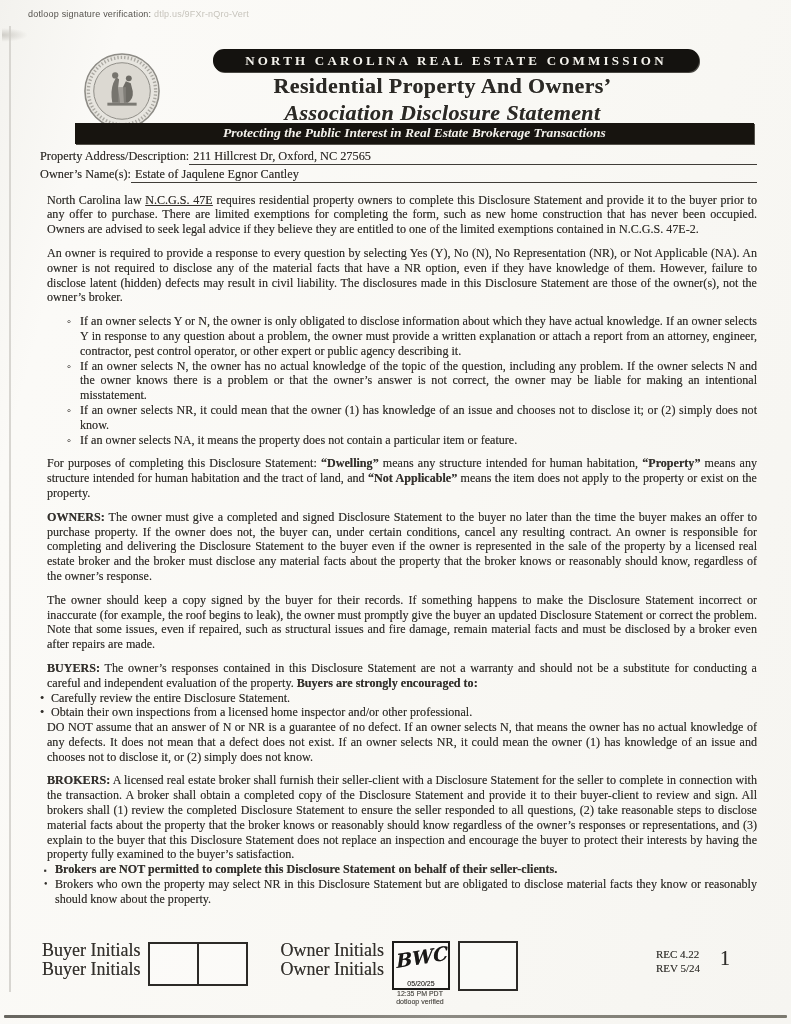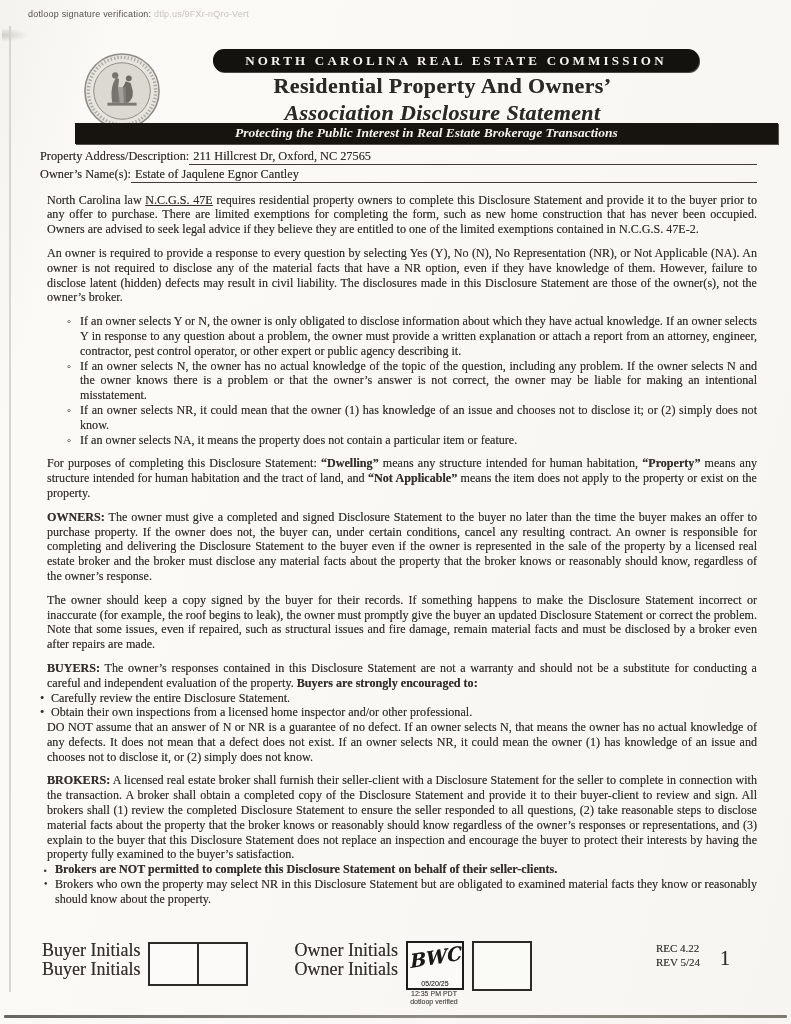--- a/index.html
+++ b/index.html
@@ -23,21 +23,21 @@
   
   .seal{position:absolute;left:83px;top:52px;}
   .banner1{position:absolute;left:213px;top:49px;width:486px;background:#14120f;color:#f4f2ec;
     text-align:center;font-weight:bold;font-size:13px;letter-spacing:3.2px;padding:4px 0 3px;
     box-shadow:1px 1px 0 #4a4843;border-radius:11px;}
   .title1{position:absolute;left:213px;top:73px;width:459px;text-align:center;
     font-size:22px;font-weight:bold;letter-spacing:.4px;color:#2b2925;}
   .title2{position:absolute;left:213px;top:100px;width:459px;text-align:center;
     font-size:22px;font-weight:bold;font-style:italic;letter-spacing:.4px;color:#2b2925;}
   .banner2{position:absolute;left:75px;top:123px;width:671px;background:#17140f;color:#f2f0ea;
-    text-align:center;font-weight:bold;font-style:italic;font-size:13.5px;padding:2px 16px 3px;
+    text-align:center;font-weight:bold;font-style:italic;font-size:13.5px;padding:2px 4px 3px;
     box-shadow:1px 1px 0 #55524b;}
   
   .content{position:absolute;left:40px;top:149px;width:717px;font-size:12.1px;line-height:14.8px;}
   .field{display:flex;margin-bottom:2px;font-size:12.3px;}
   .flabel{white-space:nowrap;text-align:center;}
   .fvalue{flex:1;border-bottom:1.4px solid #403d38;padding-left:4px;font-family:Liberation Serif, serif;}
   .fields{margin-bottom:10px;}
   p.para{margin:0 0 9px 7px;text-align:justify;}
   .b{font-weight:bold;}
   .u{text-decoration:underline;}
@@ -48,33 +48,33 @@
   .inbullet .bullet{position:absolute;left:0;top:0;}
   ul.blist{list-style:none;margin:0 0 9px 4px;padding:0;}
   ul.blist li{position:relative;padding-left:11px;text-align:justify;}
   ul.blist .bullet{position:absolute;left:0;top:0;}
   
   .footer{position:absolute;left:42px;top:941px;width:714px;display:flex;align-items:flex-start;}
   .lblcol{font-size:18px;line-height:19px;white-space:nowrap;}
   .ibox{width:47px;height:40px;border:2px solid #2c2a27;background:rgba(255,255,255,.35);}
   .boxpair{display:flex;margin-left:8px;margin-top:1px;}
   .boxpair .ibox + .ibox{margin-left:-2px;}
-  .ocol{margin-left:46px;}
+  .ocol{margin-left:32px;}
   .sigwrap{margin-left:8px;position:relative;}
   .sigbox{width:54px;height:45px;border:2.5px solid #1c1b19;position:relative;background:rgba(255,255,255,.4);}
   .sigscript{position:absolute;left:2px;top:3px;width:50px;text-align:center;
     font-family:"DejaVu Serif",serif;font-style:italic;font-weight:bold;font-size:19px;
     transform:rotate(-9deg) skewX(-6deg);color:#191817;}
   .sigdate{position:absolute;left:0;bottom:1px;width:100%;text-align:center;font-size:7px;
     font-family:"Liberation Sans",sans-serif;color:#3c3a36;}
   .sigmeta{position:absolute;top:49px;left:-4px;width:64px;text-align:center;font-size:7px;
     line-height:8px;font-family:"Liberation Sans",sans-serif;color:#5a5751;}
   .emptybox{width:56px;height:46px;border:2px solid #2c2a27;margin-left:8px;background:rgba(255,255,255,.35);}
   .spacer{flex:1;}
-  .reccol{font-size:11px;line-height:14px;white-space:nowrap;color:#3a3834;}
+  .reccol{font-size:11px;line-height:14px;margin-top:6px;white-space:nowrap;color:#3a3834;}
   .pagenum{font-size:20px;margin:6px 26px 0 20px;color:#2e2c29;}
 </style>
 </head>
 <body>
 
 <div class="page">
   <div class="scan-left"></div>
   <div class="scan-smudge"></div>
   <div class="scan-bottom"></div>
 
@@ -131,21 +131,21 @@
     <p class="para">The owner should keep a copy signed by the buyer for their records. If something happens to make the Disclosure Statement incorrect or inaccurate (for example, the roof begins to leak), the owner must promptly give the buyer an updated Disclosure Statement or correct the problem. Note that some issues, even if repaired, such as structural issues and fire damage, remain material facts and must be disclosed by a broker even after repairs are made.</p>
 
     <p class="para" style="margin-bottom:0;"><span class="b">BUYERS:</span><span> The owner’s responses contained in this Disclosure Statement are not a warranty and should not be a substitute for conducting a careful and independent evaluation of the property. </span><span class="b">Buyers are strongly encouraged to:</span></p>
     <div class="inbullet"><span class="bullet">•</span><span>Carefully review the entire Disclosure Statement.</span></div>
     <div class="inbullet"><span class="bullet">•</span><span>Obtain their own inspections from a licensed home inspector and/or other professional.</span></div>
     <p class="para">DO NOT assume that an answer of N or NR is a guarantee of no defect. If an owner selects N, that means the owner has no actual knowledge of any defects. It does not mean that a defect does not exist. If an owner selects NR, it could mean the owner (1) has knowledge of an issue and chooses not to disclose it, or (2) simply does not know.</p>
 
     <p class="para" style="margin-bottom:0;"><span class="b">BROKERS:</span><span> A licensed real estate broker shall furnish their seller-client with a Disclosure Statement for the seller to complete in connection with the transaction. A broker shall obtain a completed copy of the Disclosure Statement and provide it to their buyer-client to review and sign. All brokers shall (1) review the completed Disclosure Statement to ensure the seller responded to all questions, (2) take reasonable steps to disclose material facts about the property that the broker knows or reasonably should know regardless of the owner’s responses or representations, and (3) explain to the buyer that this Disclosure Statement does not replace an inspection and encourage the buyer to protect their interests by having the property fully examined to the buyer’s satisfaction.</span></p>
     <ul class="blist">
       <li><span class="bullet b" style="font-size:8px;top:2px;">▪</span><span class="b">Brokers are NOT permitted to complete this Disclosure Statement on behalf of their seller-clients.</span></li>
-      <li><span class="bullet" style="font-size:10px;">•</span><span>Brokers who own the property may select NR in this Disclosure Statement but are obligated to examined material facts they know or reasonably should know about the property.</span></li>
+      <li><span class="bullet" style="font-size:10px;">•</span><span>Brokers who own the property may select NR in this Disclosure Statement but are obligated to disclose material facts they know or reasonably should know about the property.</span></li>
     </ul>
   </div>
 
   <div class="footer blur">
     <div class="lblcol">
       <div>Buyer Initials</div>
       <div>Buyer Initials</div>
     </div>
     <div class="boxpair">
       <div class="ibox"></div>

